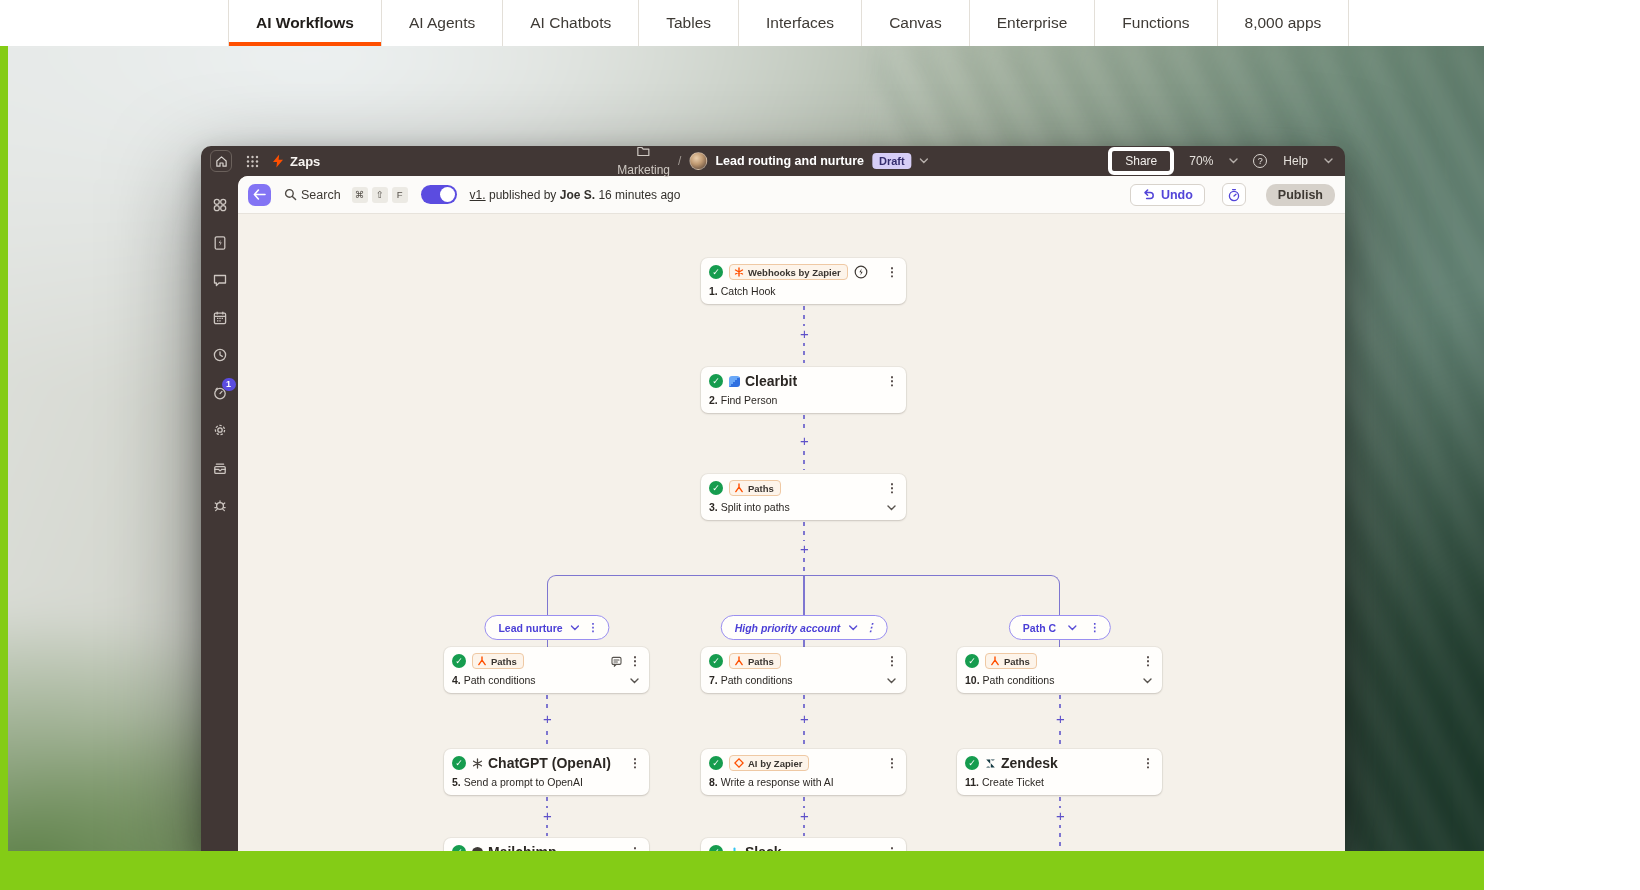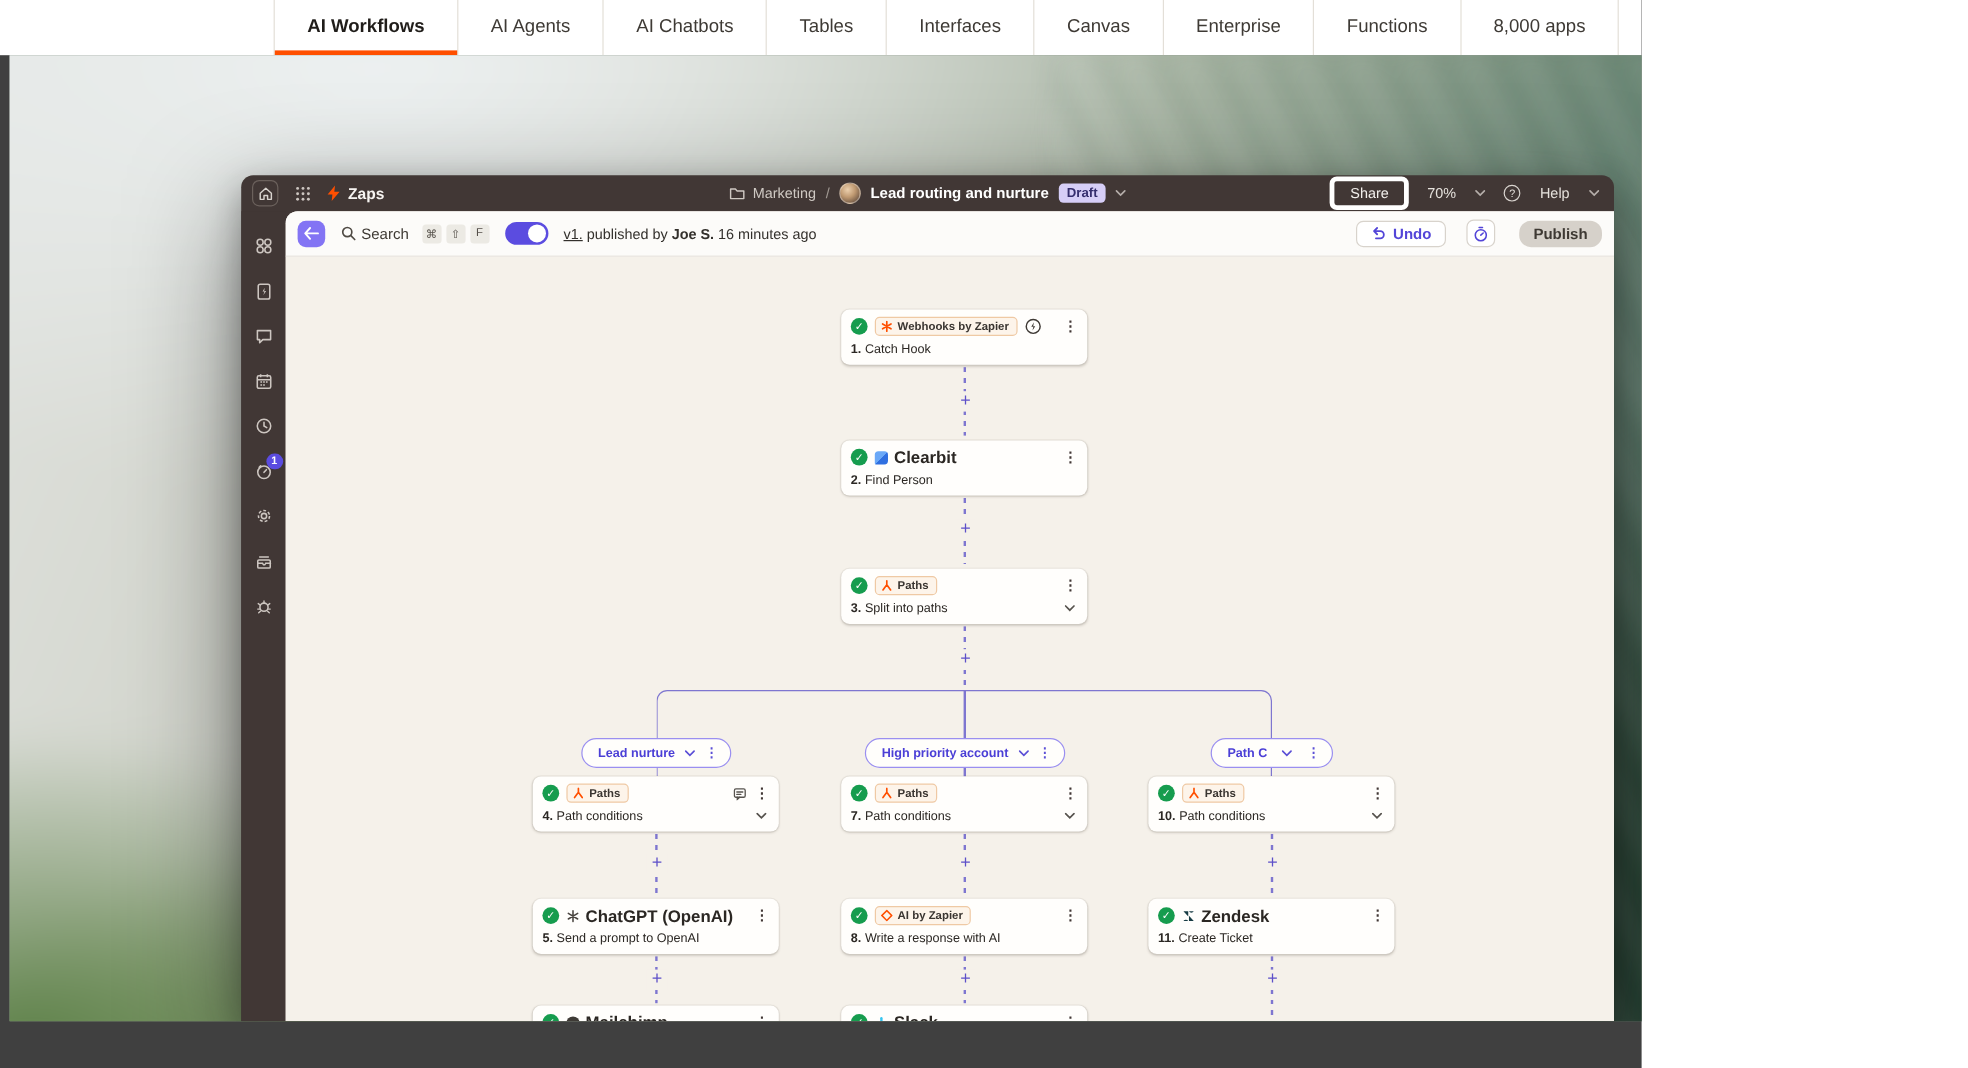--- a/index.html
+++ b/index.html
@@ -1,17 +1,17 @@
 <!DOCTYPE html>
 <html><head>
 <meta charset="utf-8">
 <style>
   * { margin:0; padding:0; box-sizing:border-box; }
   html,body { background:#ffffff; }
-  .stage { position:relative; width:1368px; height:890px; background:#404040; overflow:hidden;
+  .stage { position:relative; width:1484px; height:890px; background:#84cc16; overflow:hidden;
            font-family:"Liberation Sans", sans-serif; }
 
   
   .topnav { position:absolute; top:0; left:0; width:100%; height:46px; background:#ffffff; display:flex; }
   .tabs { display:flex; margin-left:228px; height:100%; }
   .tab { position:relative; display:flex; align-items:center; padding:0 27px; height:100%;
          font-size:15.5px; color:#3e3a35; border-right:1px solid #e3dfd8; cursor:pointer; white-space:nowrap; }
   .tab:first-child { border-left:1px solid #e3dfd8; }
   .tab.active { font-weight:bold; color:#201d1a; }
   .tab.active::after { content:""; position:absolute; left:0; right:0; bottom:0; height:4px; background:#ff4f00; }
@@ -35,21 +35,21 @@
   .window { position:absolute; left:193px; top:100px; width:1144px; height:705px; background:#413735;
             border-radius:10px 10px 0 0; overflow:hidden;
             box-shadow:0 32px 90px rgba(15,15,15,.5), 0 10px 28px rgba(0,0,0,.3); }
 
   
   .titlebar { position:relative; height:30px; display:flex; align-items:center; color:#d9d4cf; font-size:12px; }
   .tb-left { display:flex; align-items:center; gap:11px; margin-left:9px; }
   .homebtn { width:22px; height:22px; border:1px solid #6b615c; border-radius:6px; display:flex; align-items:center; justify-content:center; cursor:pointer; }
   .product { display:flex; align-items:center; gap:6px; font-weight:bold; color:#f7f4f1; font-size:13px; }
   .tb-center { position:absolute; left:50%; transform:translateX(-50%); display:flex; align-items:center; gap:8px; }
-  .folderline { display:flex; align-items:center; gap:6px; color:#cfc9c3; }
+  .folderline { display:flex; align-items:center; gap:6px; color:#cfc9c3;flex-direction:column; }
   .sep { color:#a39b95; }
   .avatar { width:18px; height:18px; border-radius:50%;
             background:radial-gradient(circle at 38% 32%, #ecd0ae 0%, #c09a72 42%, #83674f 72%, #4e4036 100%);
             border:1px solid rgba(255,255,255,.35); }
   .zaptitle { font-weight:bold; color:#ffffff; font-size:12.5px; white-space:nowrap; }
   .draft { background:#d6cef7; color:#352e6e; font-size:11px; font-weight:bold; padding:2px 7px; border-radius:4px; }
   .tb-right { margin-left:auto; display:flex; align-items:center; gap:15px; margin-right:12px; }
   .sharebtn { border:4px solid #ffffff; border-radius:6px; padding:3px 13px; color:#f2efec; font-size:12px; cursor:pointer; }
   .zoomsel, .helpsel { display:flex; align-items:center; gap:16px; color:#e6e2dd; cursor:pointer; }
   .qmark { width:14px; height:14px; border:1.2px solid #d9d4cf; border-radius:50%; font-size:9px; display:flex; align-items:center; justify-content:center; }
@@ -378,21 +378,21 @@
             <div class="plus" style="left:558px; top:594px;">+</div>
             <div class="plus" style="left:814px; top:594px;">+</div>
 
             <div class="pathpill" style="left:309px;">
               <span class="plabel">Lead nurture</span>
               <svg width="9" height="6" viewBox="0 0 9 6">
                   <path d="M1 1l3.5 3.5L8 1" fill="none" stroke="#5b4fd6" stroke-width="1.4" stroke-linecap="round"></path>
                 </svg>
               <span class="pkebab">⋮</span>
             </div>
-            <div class="pathpill" style="left:566px;">
+            <div class="pathpill" style="left:566px;font-style:italic;">
               <span class="plabel">High priority account</span>
               <svg width="9" height="6" viewBox="0 0 9 6">
                   <path d="M1 1l3.5 3.5L8 1" fill="none" stroke="#5b4fd6" stroke-width="1.4" stroke-linecap="round"></path>
                 </svg>
               <span class="pkebab">⋮</span>
             </div>
             <div class="pathpill" style="left:822px;gap:12px;">
               <span class="plabel">Path C</span>
               <svg width="9" height="6" viewBox="0 0 9 6">
                   <path d="M1 1l3.5 3.5L8 1" fill="none" stroke="#5b4fd6" stroke-width="1.4" stroke-linecap="round"></path>

